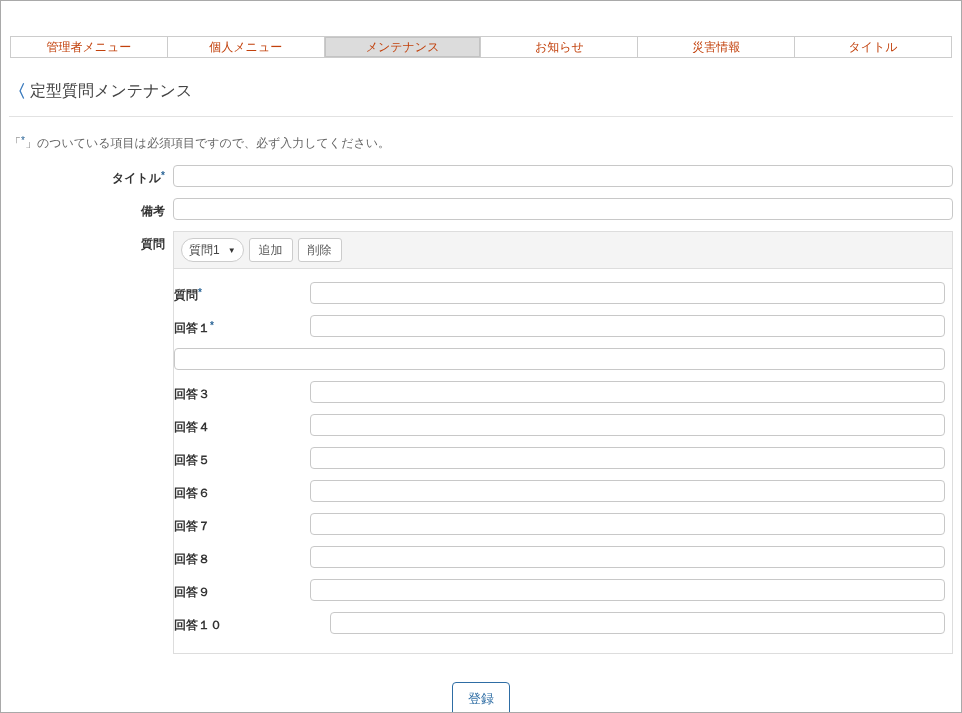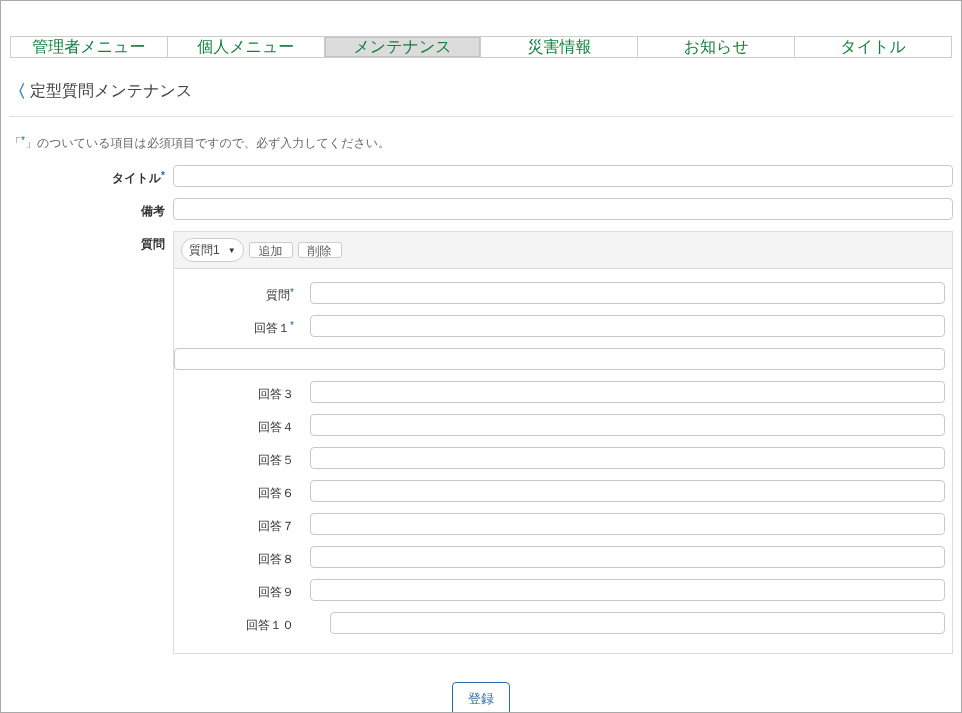--- a/index.html
+++ b/index.html
@@ -16,21 +16,21 @@
   .nav-spacer { height: 35px; }
   .nav {
     margin: 0 9px;
     display: flex;
     border: 1px solid #cccccc;
     height: 22px;
   }
   .nav .tab {
     flex: 1;
     display: flex; align-items: center; justify-content: center;
-    font-size: 16px; color: #15803d;
+    font-size: 12px; color: #c2410c;
     border-left: 1px solid #cccccc;
     cursor: pointer;
     background: #ffffff;
   }
   .nav .tab:first-child { border-left: none; }
   .nav .tab.active {
     background: #dcdcdc;
     box-shadow: inset 0 0 0 1px #c3c3c3;
   }
   
@@ -80,31 +80,31 @@
   }
   .select-box {
     background: #fff; border: 1px solid #cccccc; border-radius: 12px;
     height: 24px; padding: 0 7px;
     display: inline-flex; align-items: center; gap: 8px;
     font-size: 12px; color: #444; cursor: pointer;
   }
   .select-box .arrow { font-size: 8px; color: #333; }
   .btn {
     background: #fff; border: 1px solid #cccccc; border-radius: 3px;
-    height: 16px; padding: 0 9px;
+    height: 24px; padding: 0 9px;
     font-size: 12px; color: #555; cursor: pointer;
     font-family: "Liberation Sans", "DejaVu Sans", sans-serif;
   }
   .panel-body { background: #ffffff; padding: 13px 7px 19px 0; }
   .inner-row { display: flex; margin-bottom: 11px; }
   .inner-row:last-child { margin-bottom: 0; gap: 20px; }
   .inner-row .lbl {
     width: 136px; flex: 0 0 136px;
-    text-align: right; padding-right: 16px;
-    font-size: 12px; font-weight: normal; color: #333;
+    text-align: left; padding-right: 16px;
+    font-size: 12px; font-weight: bold; color: #333;
     padding-top: 5px;
   }
   .inner-row .field { flex: 1; }
   
   .submit-row { text-align: center; margin-top: 28px; }
   .submit-btn {
     background: #fff; border: 1px solid #2e6da4; border-radius: 4px;
     color: #2e6da4; font-size: 13px;
     padding: 7px 15px; cursor: pointer;
     font-family: "Liberation Sans", "DejaVu Sans", sans-serif;
@@ -114,22 +114,22 @@
 <body>
 
 <div class="page">
 
   <div class="nav-spacer"></div>
 
   <div class="nav">
     <div class="tab">管理者メニュー</div>
     <div class="tab">個人メニュー</div>
     <div class="tab active">メンテナンス</div>
+    <div class="tab">お知らせ</div>
     <div class="tab">災害情報</div>
-    <div class="tab">お知らせ</div>
     <div class="tab">タイトル</div>
   </div>
 
   <div class="main">
 
     <div class="page-title">
       <span class="back-chevron">〈</span>
       <span>定型質問メンテナンス</span>
     </div>
 

